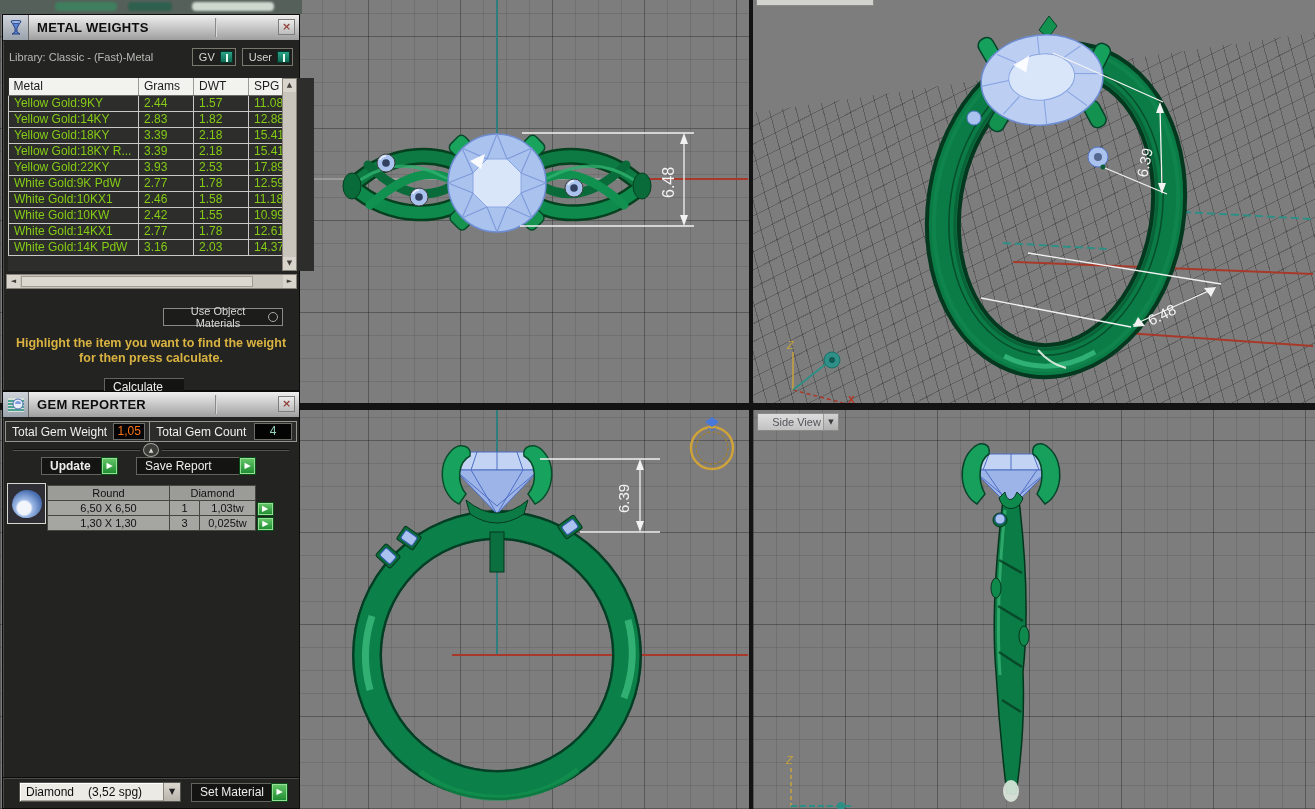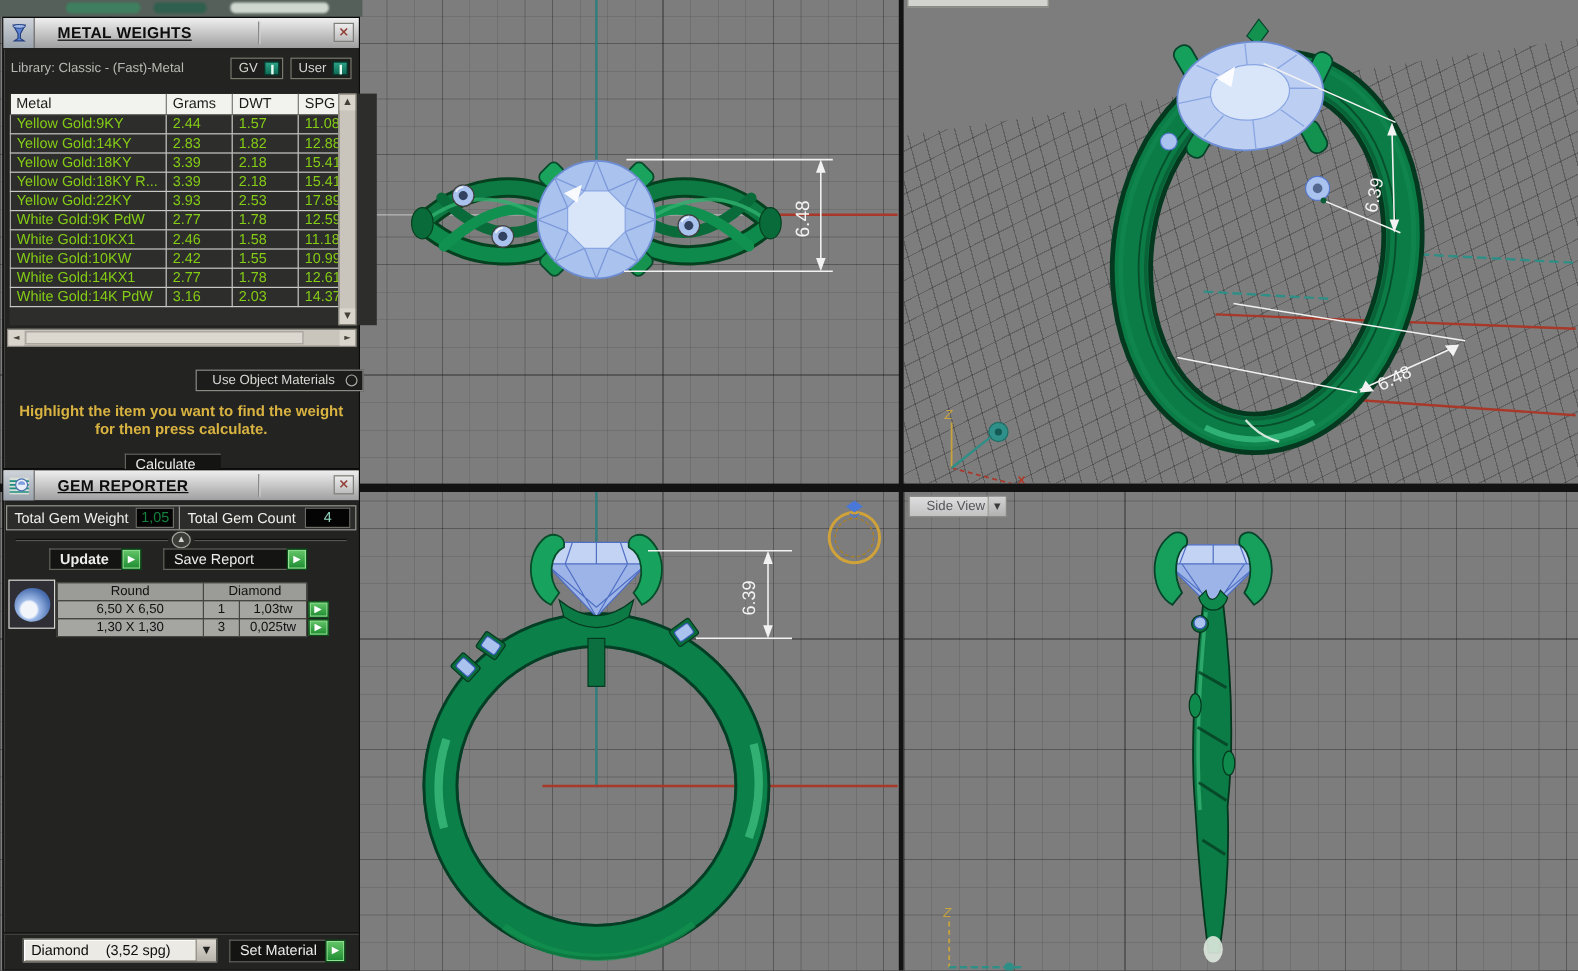--- a/index.html
+++ b/index.html
@@ -33,58 +33,58 @@
 
 .sideview-dd{position:absolute;left:4px;top:3px;width:82px;height:18px;background:linear-gradient(#dedede,#c2c2c2);border:1px solid #8a8a86;display:flex;align-items:center;font-size:11px;color:#55555a;}
 .sideview-dd .svlbl{flex:1;text-align:center;margin-left:12px;}
 .sideview-dd .ddarr{width:15px;height:16px;border-left:1px solid #9a9a96;background:linear-gradient(#d2d2d2,#b2b2b2);color:#3a3a3a;font-size:7px;line-height:16px;text-align:center;font-family:"DejaVu Sans",sans-serif;}
 
 .panel{position:absolute;left:2px;width:298px;background:#232321;border:1px solid #0b0b0b;box-shadow:inset 1px 1px 0 #4a4a46;z-index:5;}
 #metal-panel{top:14px;height:377px;}
 #gem-panel{top:391px;height:418px;}
 .titlebar{position:relative;height:26px;background:linear-gradient(#efefef,#9f9f9f);display:flex;align-items:center;border-bottom:1px solid #222;}
 .ticon{width:26px;height:25px;display:flex;align-items:center;justify-content:center;background:linear-gradient(#cfd4da,#9aa2ac);border-right:1px solid #666;}
-.ttext{font-weight:bold;font-size:13px;color:#0d0d0d;padding-left:19px;letter-spacing:.3px;text-decoration:underline;}
+.ttext{font-weight:bold;font-size:13px;color:#0d0d0d;padding-left:8px;letter-spacing:.3px;}
 .tgroove{position:absolute;left:212px;top:3px;bottom:3px;width:2px;border-left:1px solid #8a8a8a;border-right:1px solid #d8d8d8;}
 .tclose{position:absolute;right:4px;top:4px;width:17px;height:16px;background:linear-gradient(#ececec,#bdbdbd);border:1px solid #7e7e7a;color:#93423a;font-size:11px;font-weight:bold;text-align:center;line-height:14px;font-family:"DejaVu Sans",sans-serif;}
 .librow{display:flex;align-items:center;height:24px;margin-top:4px;padding:0 6px;}
 .libtext{flex:1;font-size:11px;color:#b9b9b4;}
 .tog{display:flex;align-items:center;height:18px;border:1px solid #78786f;background:#1e1e1c;padding:0 2px 0 6px;margin-left:6px;font-size:11px;color:#d6d6d2;}
 .tog .ind{width:13px;height:12px;margin-left:5px;background:linear-gradient(#2aa386,#0f6b55);border:1px solid #06352a;position:relative;}
 .tog .ind::after{content:"";position:absolute;left:5px;top:2px;width:2px;height:8px;background:#eafff2;}
 
 .mtable-wrap{position:absolute;left:5px;top:63px;width:306px;height:193px;overflow:hidden;background:#2d2d2b;}
 #metal-table{border-collapse:collapse;table-layout:fixed;width:274px;font-size:12px;}
 #metal-table col.c0{width:130px}#metal-table col.c1{width:55px}#metal-table col.c2{width:55px}#metal-table col.c3{width:34px}
 #metal-table th{height:17px;background:#f2f2ee;color:#1b1b1b;font-weight:normal;text-align:left;padding:0 5px;border-right:1px solid #9a9a96;border-bottom:1px solid #6a6a66;white-space:nowrap;overflow:hidden;}
 #metal-table td{height:16px;background:#2d2d2b;color:#84cc16;padding:0 5px;border:1px solid #c9c9c5;white-space:nowrap;overflow:hidden;line-height:15px;}
 .vscroll{position:absolute;left:279px;top:63px;width:15px;height:193px;background:#c9c5bd;border:1px solid #87837b;display:flex;flex-direction:column;justify-content:space-between;}
 .hscroll{position:absolute;left:3px;top:259px;width:291px;height:15px;background:#c9c5bd;border:1px solid #87837b;display:flex;align-items:center;}
 .sbtn{background:#d9d5cd;color:#44403a;font-size:7px;text-align:center;font-family:"DejaVu Sans",sans-serif;}
 .vscroll .sbtn{height:13px;line-height:13px;width:100%;}
 .hscroll .sbtn{width:13px;height:100%;line-height:13px;}
 .hthumb{height:11px;width:232px;margin-left:1px;background:#dcd8d0;border:1px solid #a09c94;}
 .hspace{flex:1;}
-.useobj{position:absolute;left:160px;top:293px;width:140px;height:18px;background:#1c1c1a;border:1px solid #8a8a86;display:flex;align-items:center;font-size:11px;color:#dadad6;padding:0 4px;}
+.useobj{position:absolute;left:160px;top:293px;width:120px;height:18px;background:#1c1c1a;border:1px solid #8a8a86;display:flex;align-items:center;font-size:11px;color:#dadad6;padding:0 4px;}
 .useobj .uolbl{flex:1;text-align:center;}
 .uocircle{width:10px;height:10px;border-radius:50%;border:1px solid #a9a9a4;}
 .instruction{position:absolute;left:0;top:321px;width:100%;text-align:center;color:#d9b341;font-weight:bold;font-size:12.5px;line-height:15px;}
 
 .cadbtn{display:flex;align-items:stretch;height:18px;}
 .cadbtn .lbl{background:#141412;border:1px solid #64645f;border-right:none;color:#ededeb;font-size:12px;line-height:16px;padding:0 8px;white-space:nowrap;}
 .garrow,.cadbtn .arr{display:inline-block;width:17px;background:linear-gradient(#66c86a,#1d8a30);border:1px solid #0a4f1a;box-shadow:inset 0 0 0 1px #96e096;color:#fff;font-size:8px;text-align:center;font-family:"DejaVu Sans",sans-serif;}
 .cadbtn .arr{line-height:16px;}
 #calc-btn{position:absolute;left:101px;top:363px;flex-direction:column;}
 #calc-btn .lbl{width:80px;}
 
 .totals{position:absolute;left:2px;top:29px;right:2px;height:21px;display:flex;align-items:center;background:#2c2c2a;border:1px solid #9898926;border:1px solid #949490;font-size:12px;color:#f0f0ec;}
 .totals .tlbl{padding:0 6px;white-space:nowrap;}
 .totals .tsep{width:1px;align-self:stretch;background:#949490;}
 .val{background:#040404;border:1px solid #6d6d68;height:17px;line-height:15px;text-align:center;font-size:12px;}
-#tgw-val{width:36px;color:#15803d;margin-right:4px;}
+#tgw-val{width:36px;color:#f97316;margin-right:4px;}
 #tgc-val{width:42px;color:#93d6bd;margin:0 4px 0 2px;}
 .collapse-row{position:absolute;left:10px;top:51px;right:10px;height:14px;display:flex;align-items:center;}
 .collapse-row .cline{flex:1;height:2px;background:#101010;border-bottom:1px solid #55555০;border-bottom:1px solid #555550;}
 .collapse-circle{width:16px;height:14px;border-radius:50%;background:#3c3c38;border:1px solid #a2a29c;color:#d8d8d2;font-size:6px;line-height:12px;text-align:center;margin:0 3px;font-family:"DejaVu Sans",sans-serif;}
 .gembtn-row{position:absolute;left:0;top:65px;width:100%;display:flex;}
 #update-btn{margin-left:38px;}
 #save-btn{margin-left:18px;}
 #update-btn .lbl{width:60px;font-weight:bold;}
 #save-btn .lbl{width:103px;}
 .gem-thumb{position:absolute;left:4px;top:91px;width:39px;height:41px;border:1px solid #d8d8d2;background:#2e2e34;display:flex;align-items:center;justify-content:center;}

